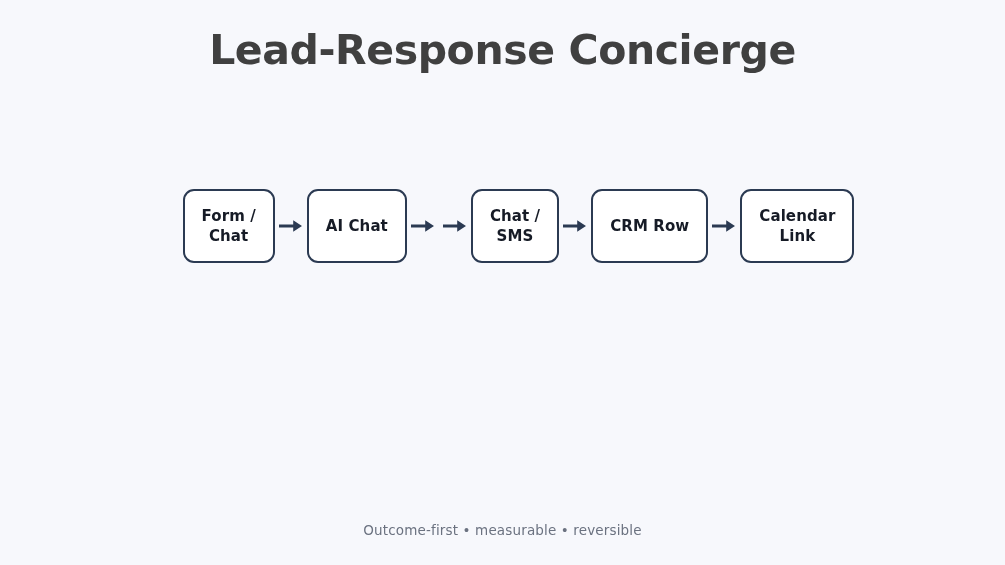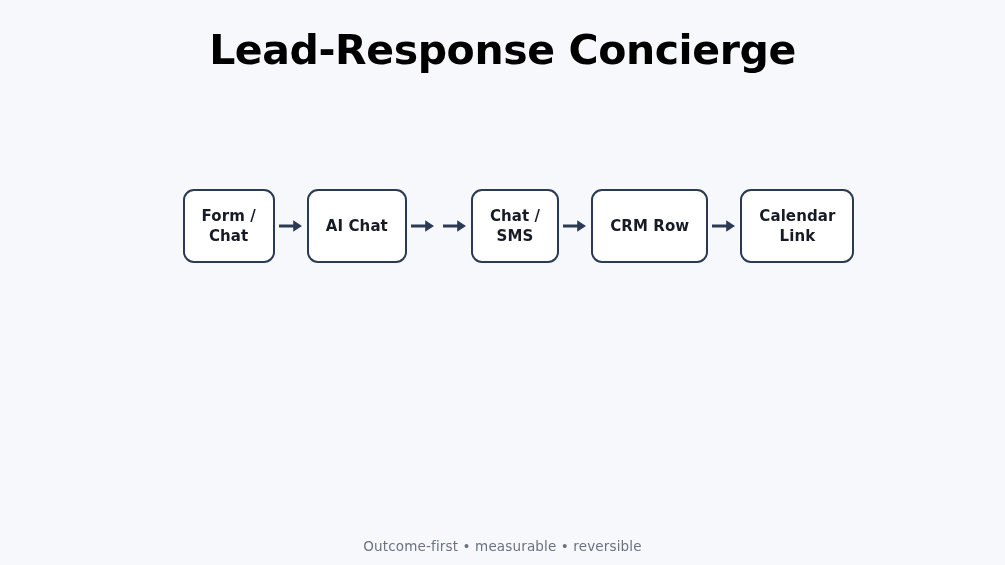--- a/index.html
+++ b/index.html
@@ -24,21 +24,21 @@
     align-items: center;
     position: relative;
   }
 
   
   .title {
     margin-top: 26px;
     font-size: 41px;
     font-weight: 700;
     letter-spacing: -0.4px;
-    color: #000000;
+    color: #404040;
     text-align: center;
     line-height: 1.2;
     white-space: nowrap;
   }
 
   
   .flow-wrap {
     position: absolute;
     top: 189px;
     left: 0;
@@ -84,21 +84,21 @@
     display: flex;
     align-items: center;
     justify-content: center;
     flex: 0 0 auto;
   }
   .arrow svg { display: block; }
 
   
   .footer {
     position: absolute;
-    top: 538px;
+    top: 522px;
     left: 0;
     width: 1005px;
     text-align: center;
     font-size: 13.5px;
     font-weight: 400;
     color: #6b7280;
     letter-spacing: 0.15px;
   }
 </style>
 </head>

